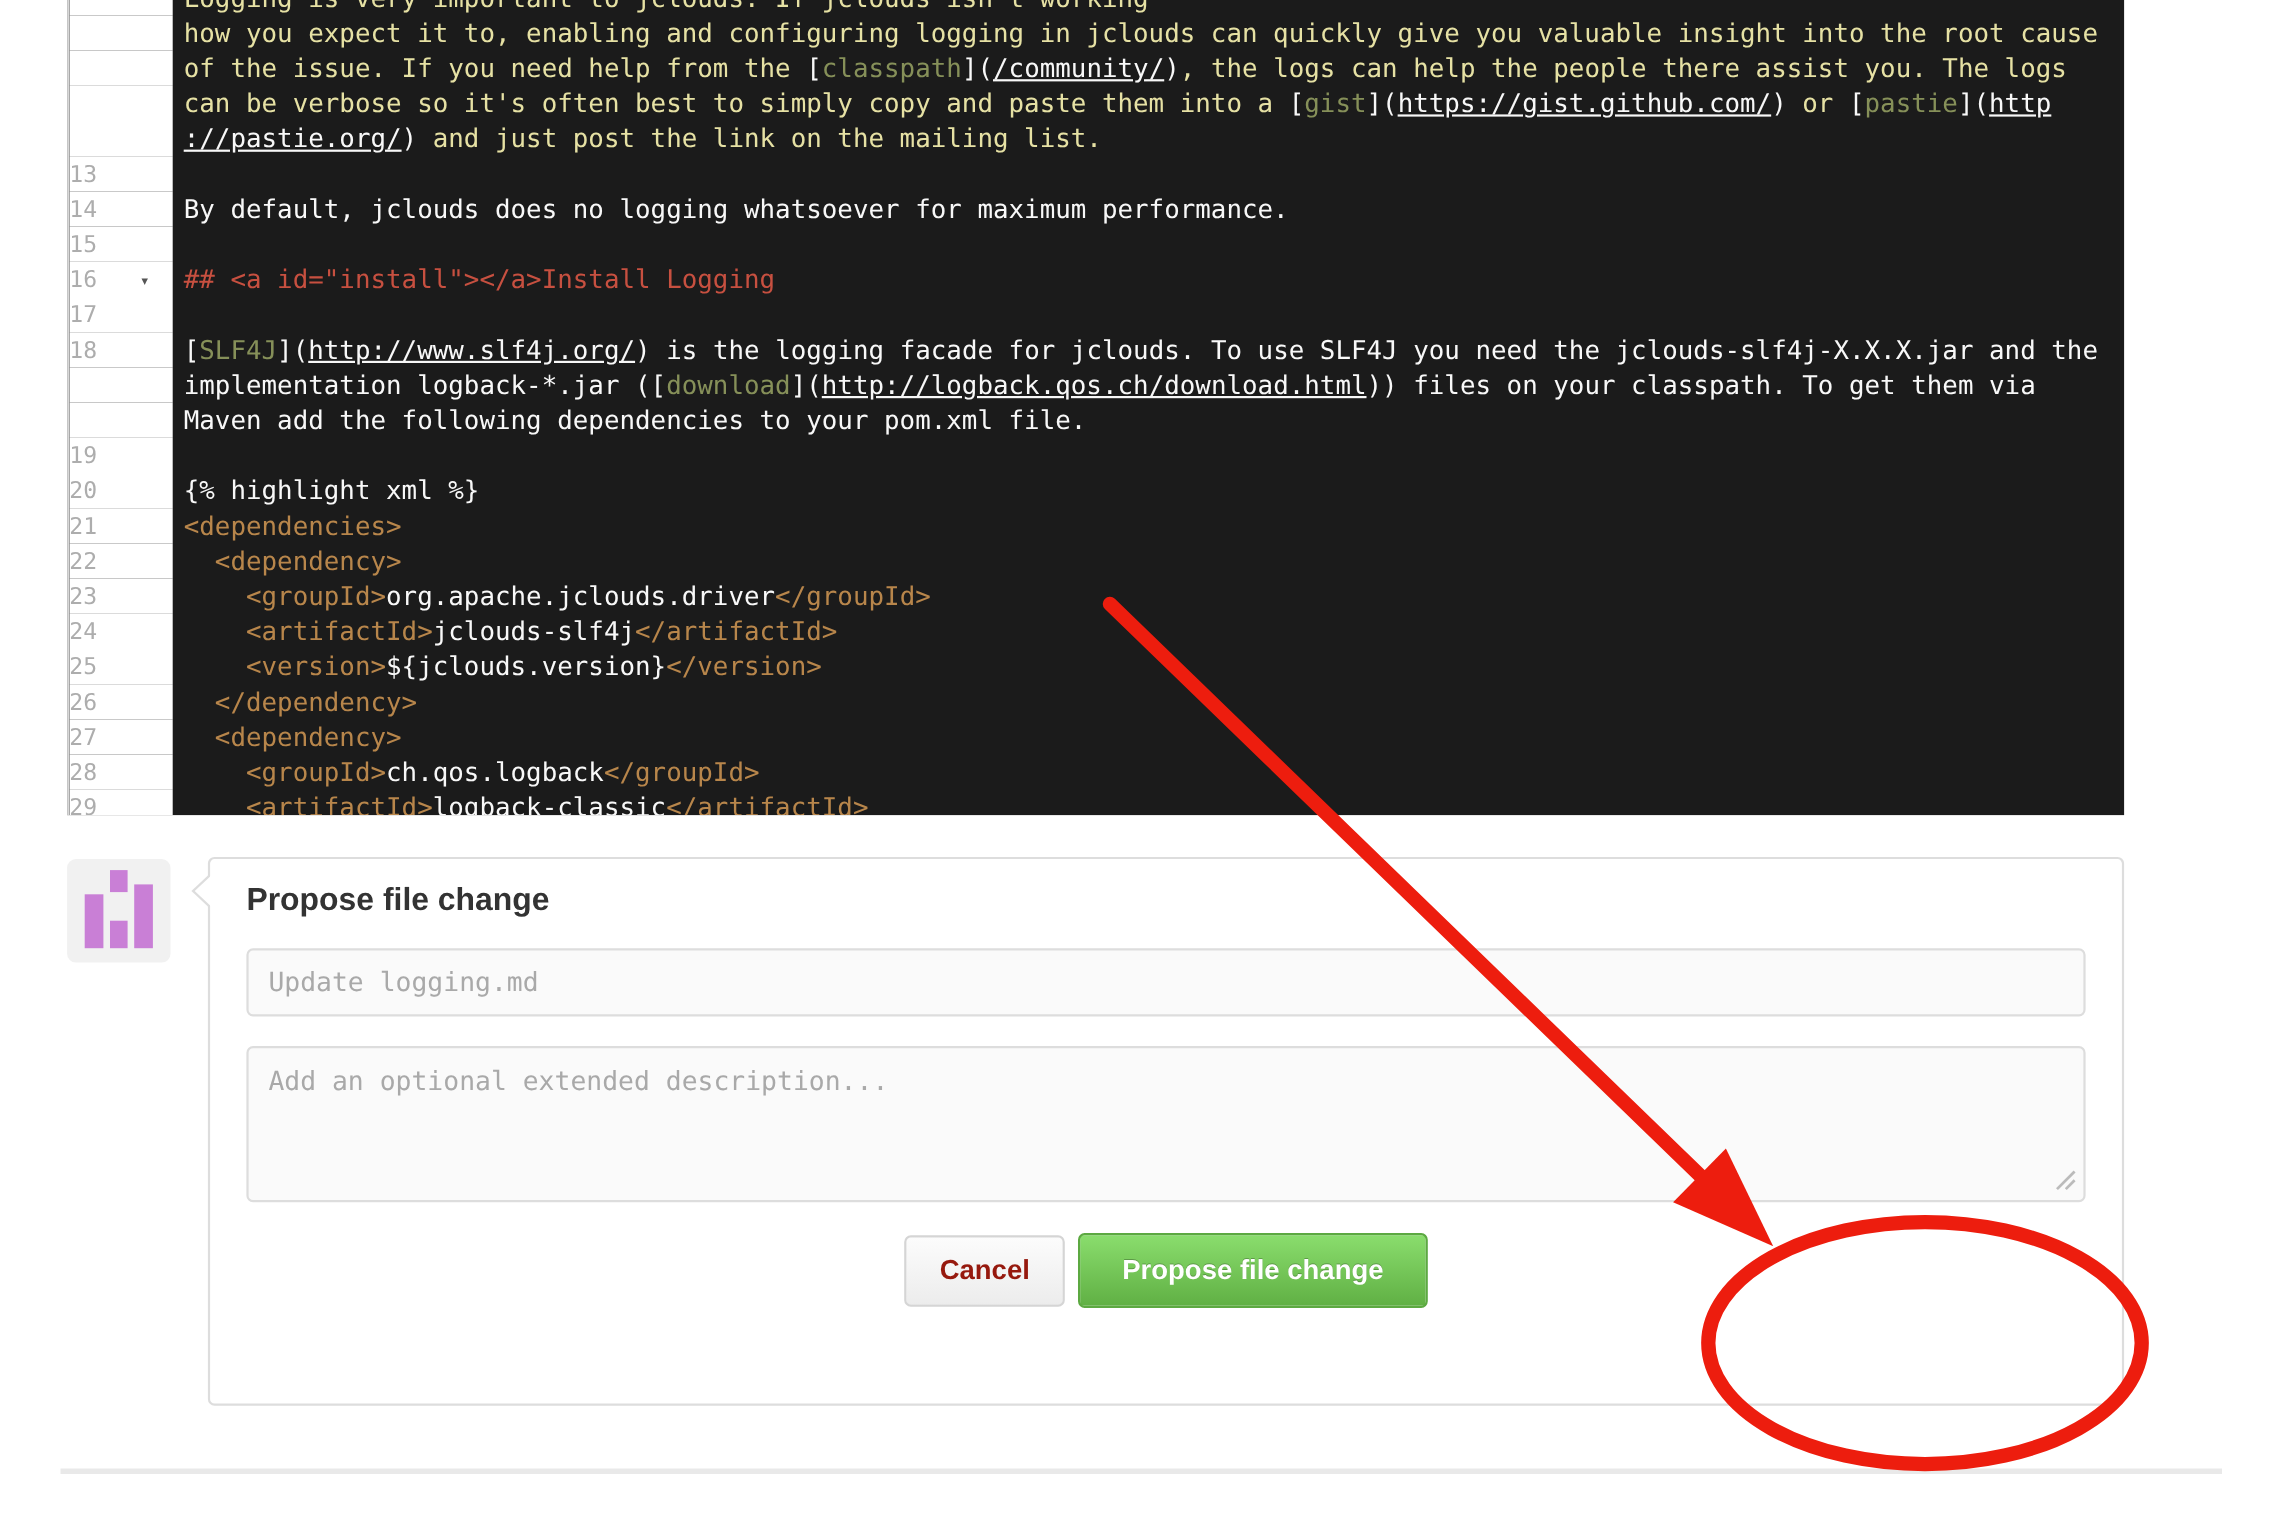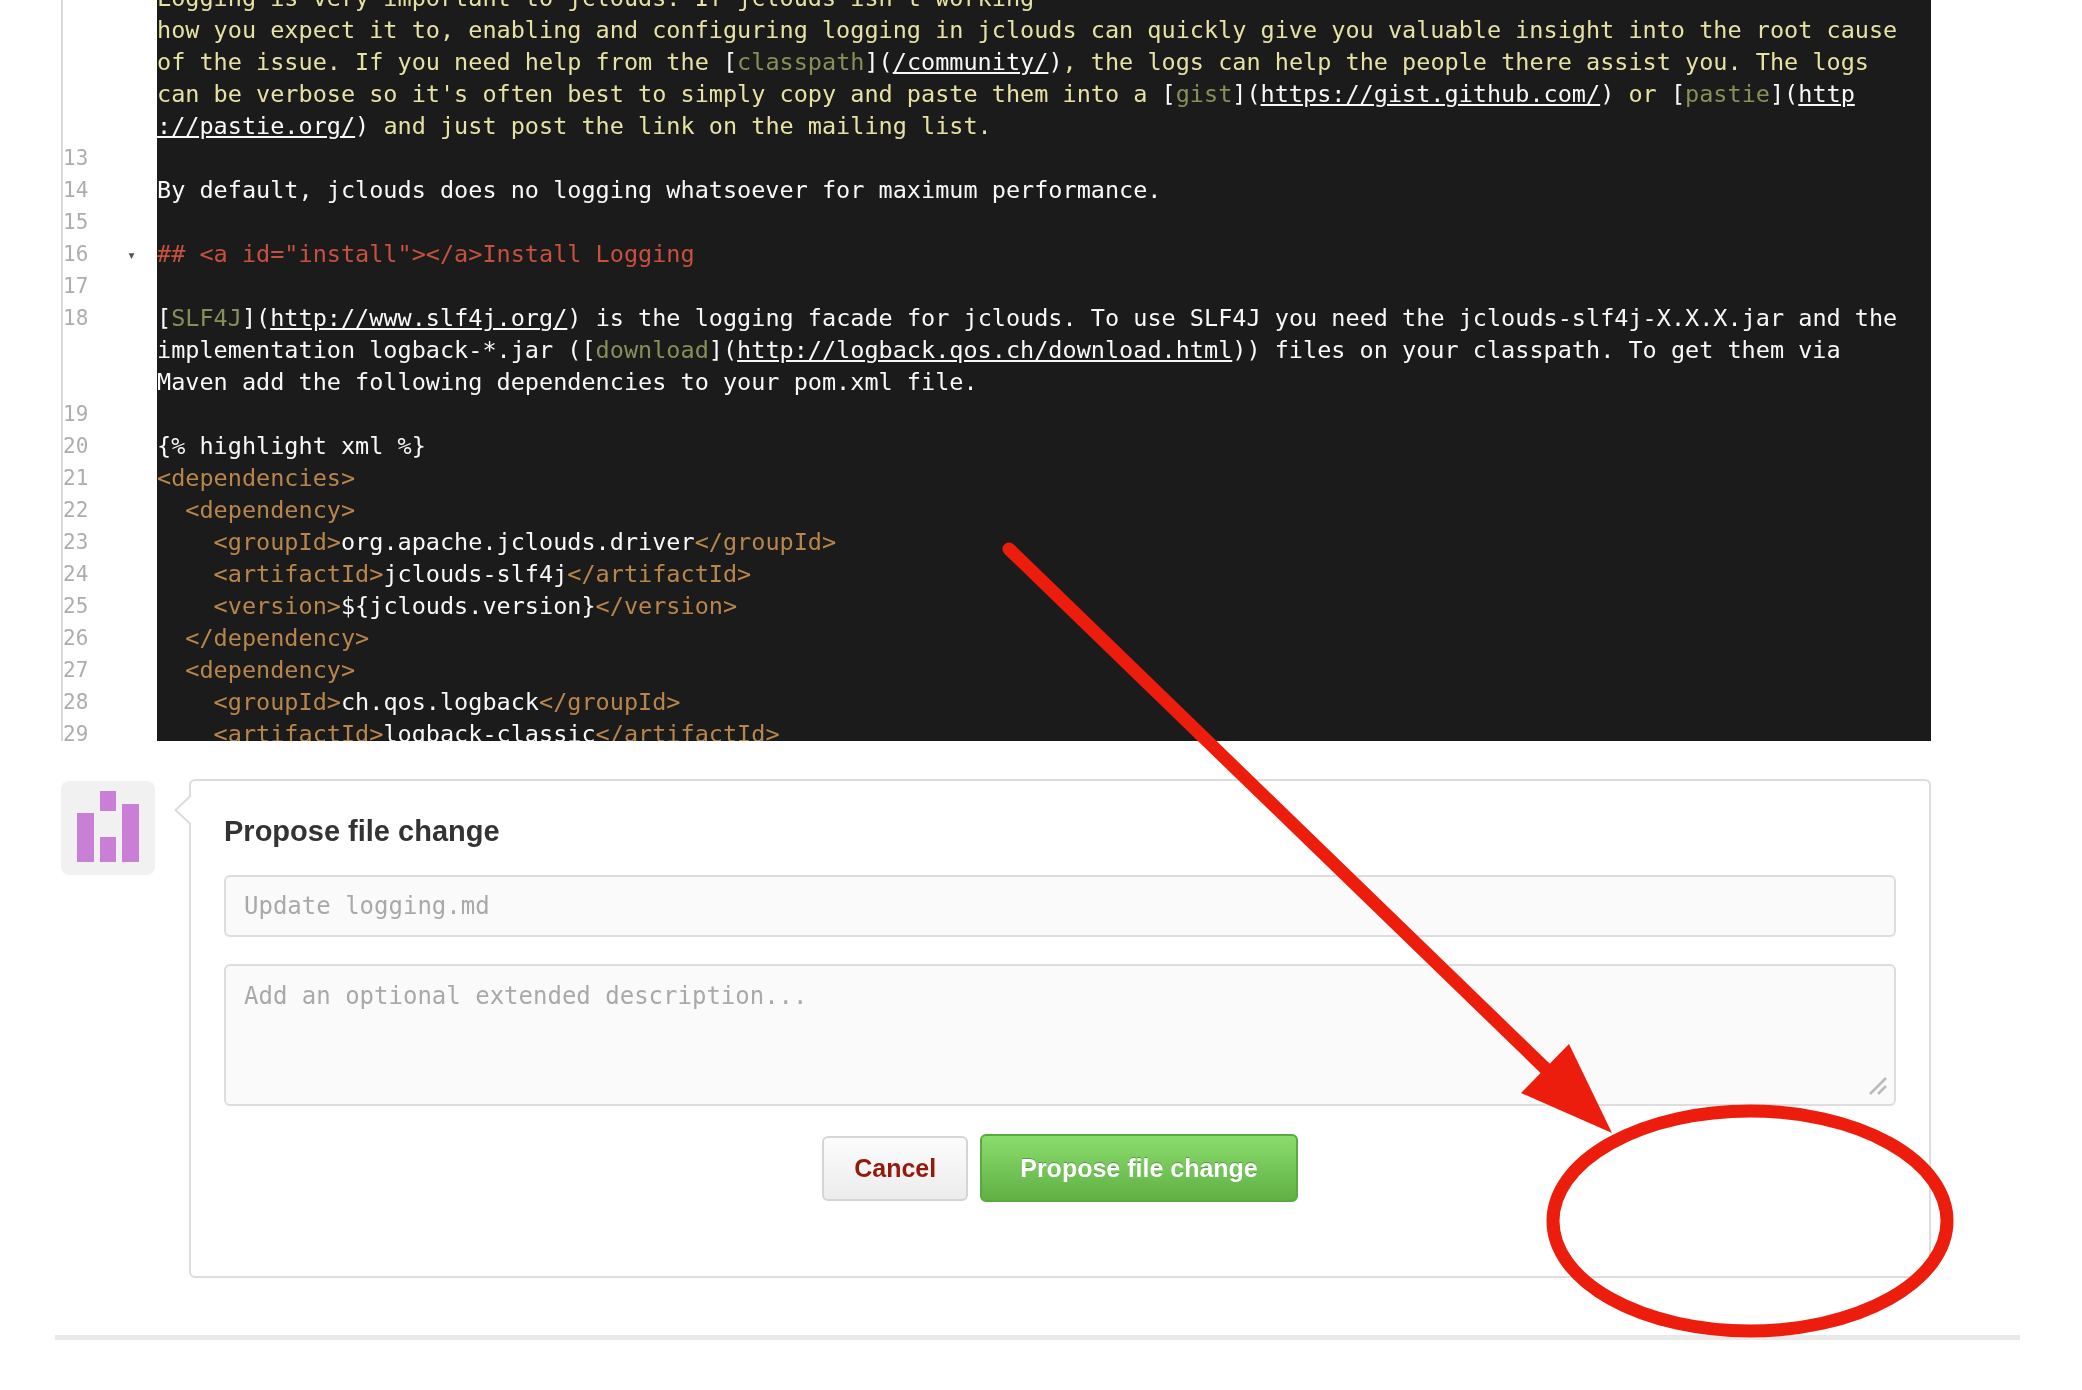--- a/index.html
+++ b/index.html
@@ -18,21 +18,21 @@
   .crow{display:flex;height:32px;line-height:32px;position:relative;}
   .ln{
     flex:0 0 94px;box-sizing:border-box;background:#ffffff;
     text-align:left;padding-right:36px;color:var(--line_number);
     font-size:21px;
   }
   .fold{
     position:absolute;left:64px;top:1px;color:#555;font-size:15px;
     line-height:32px;cursor:pointer;
   }
-  .cl{flex:1;white-space:pre;font-size:23.5px;}
+  .cl{flex:1;padding-left:10px;white-space:pre;font-size:23.5px;}
   .tok-y{color:var(--code_yellow);}
   .tok-w{color:var(--code_text);}
   .tok-lab{color:var(--code_link_label);}
   .tok-url{color:var(--code_text);text-decoration:underline;}
   .tok-h{color:var(--code_heading);}
   .tok-t{color:var(--code_tag);}
 
   
   .avatar{
     position:absolute;left:61px;top:781px;width:94px;height:94px;
@@ -49,21 +49,21 @@
     position:absolute;left:189px;top:779px;width:1742px;height:499px;
     background:#fff;border:2px solid var(--border);border-radius:6px;
     box-sizing:border-box;
   }
   .caret-outer,.caret-inner{
     position:absolute;width:0;height:0;
     border-top:15px solid transparent;border-bottom:15px solid transparent;
   }
   .caret-outer{left:-17px;top:14px;border-right:16px solid var(--border);}
   .caret-inner{left:-14px;top:14px;border-right:16px solid #fff;}
-  .form-inner{padding:34px 33px;}
+  .form-inner{padding:21px 33px;}
   .form-heading{
     margin:0 0 27px 0;font-size:29px;font-weight:bold;color:var(--heading_text);
   }
   .commit-title{
     display:block;width:100%;height:62px;box-sizing:border-box;
     border:2px solid var(--border);border-radius:6px;background:var(--field_bg);
     font-family:"DejaVu Sans Mono",monospace;font-size:24px;color:#4d7c0f;
     padding:0 18px;margin-bottom:27px;outline:none;
   }
   .desc-wrap{position:relative;}

